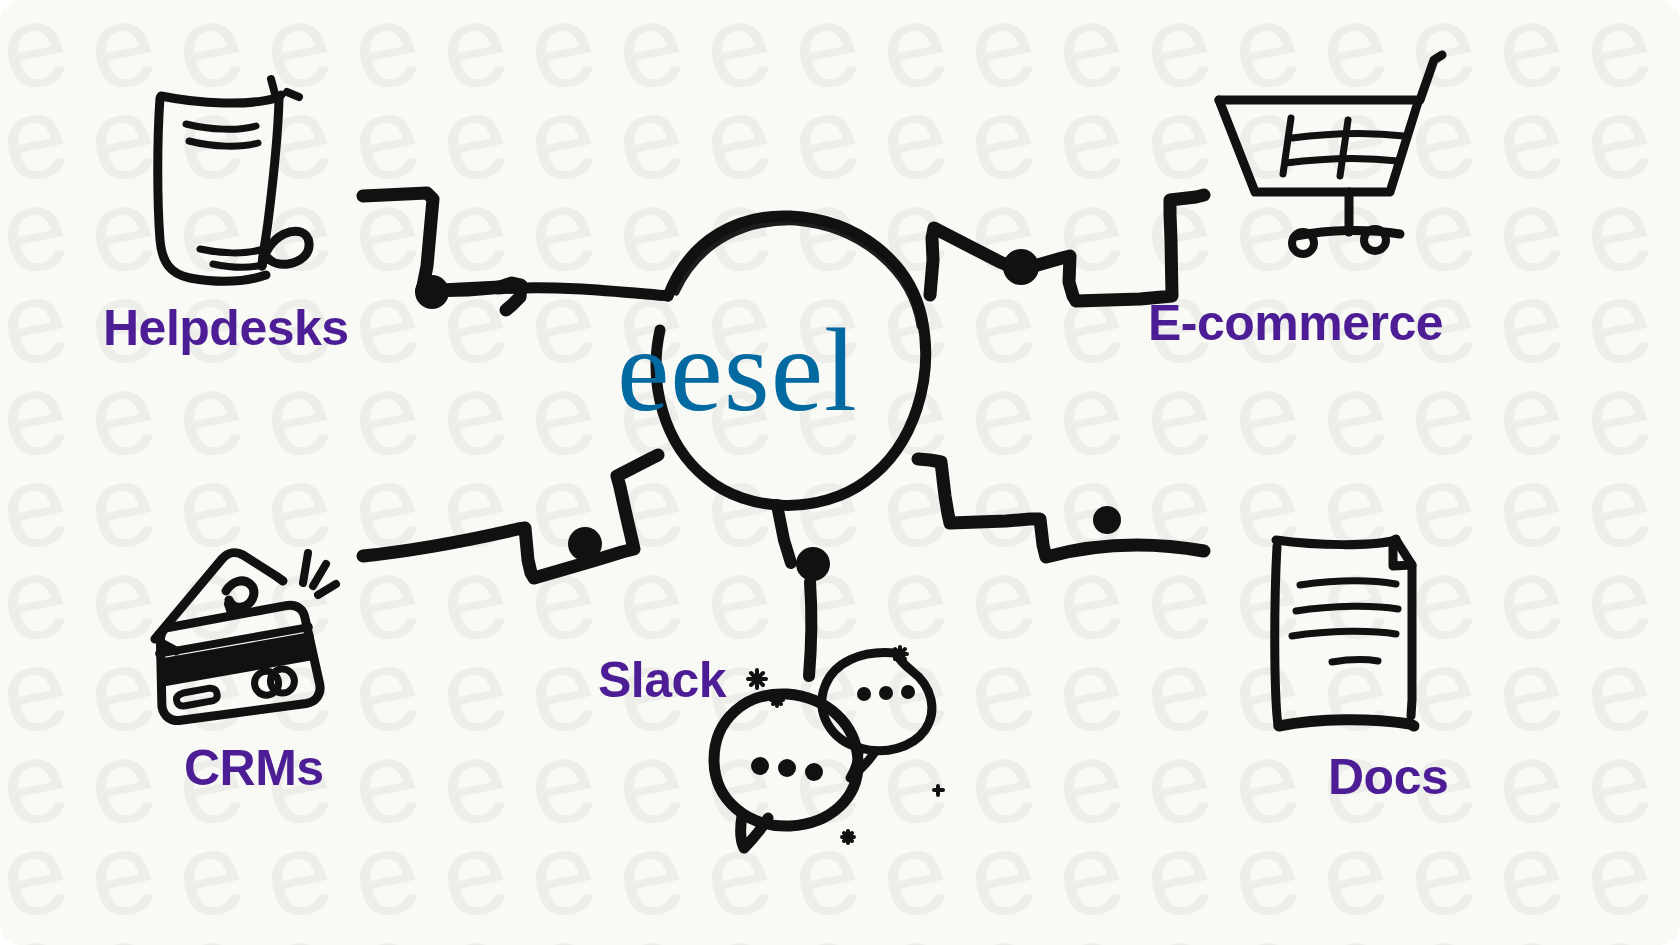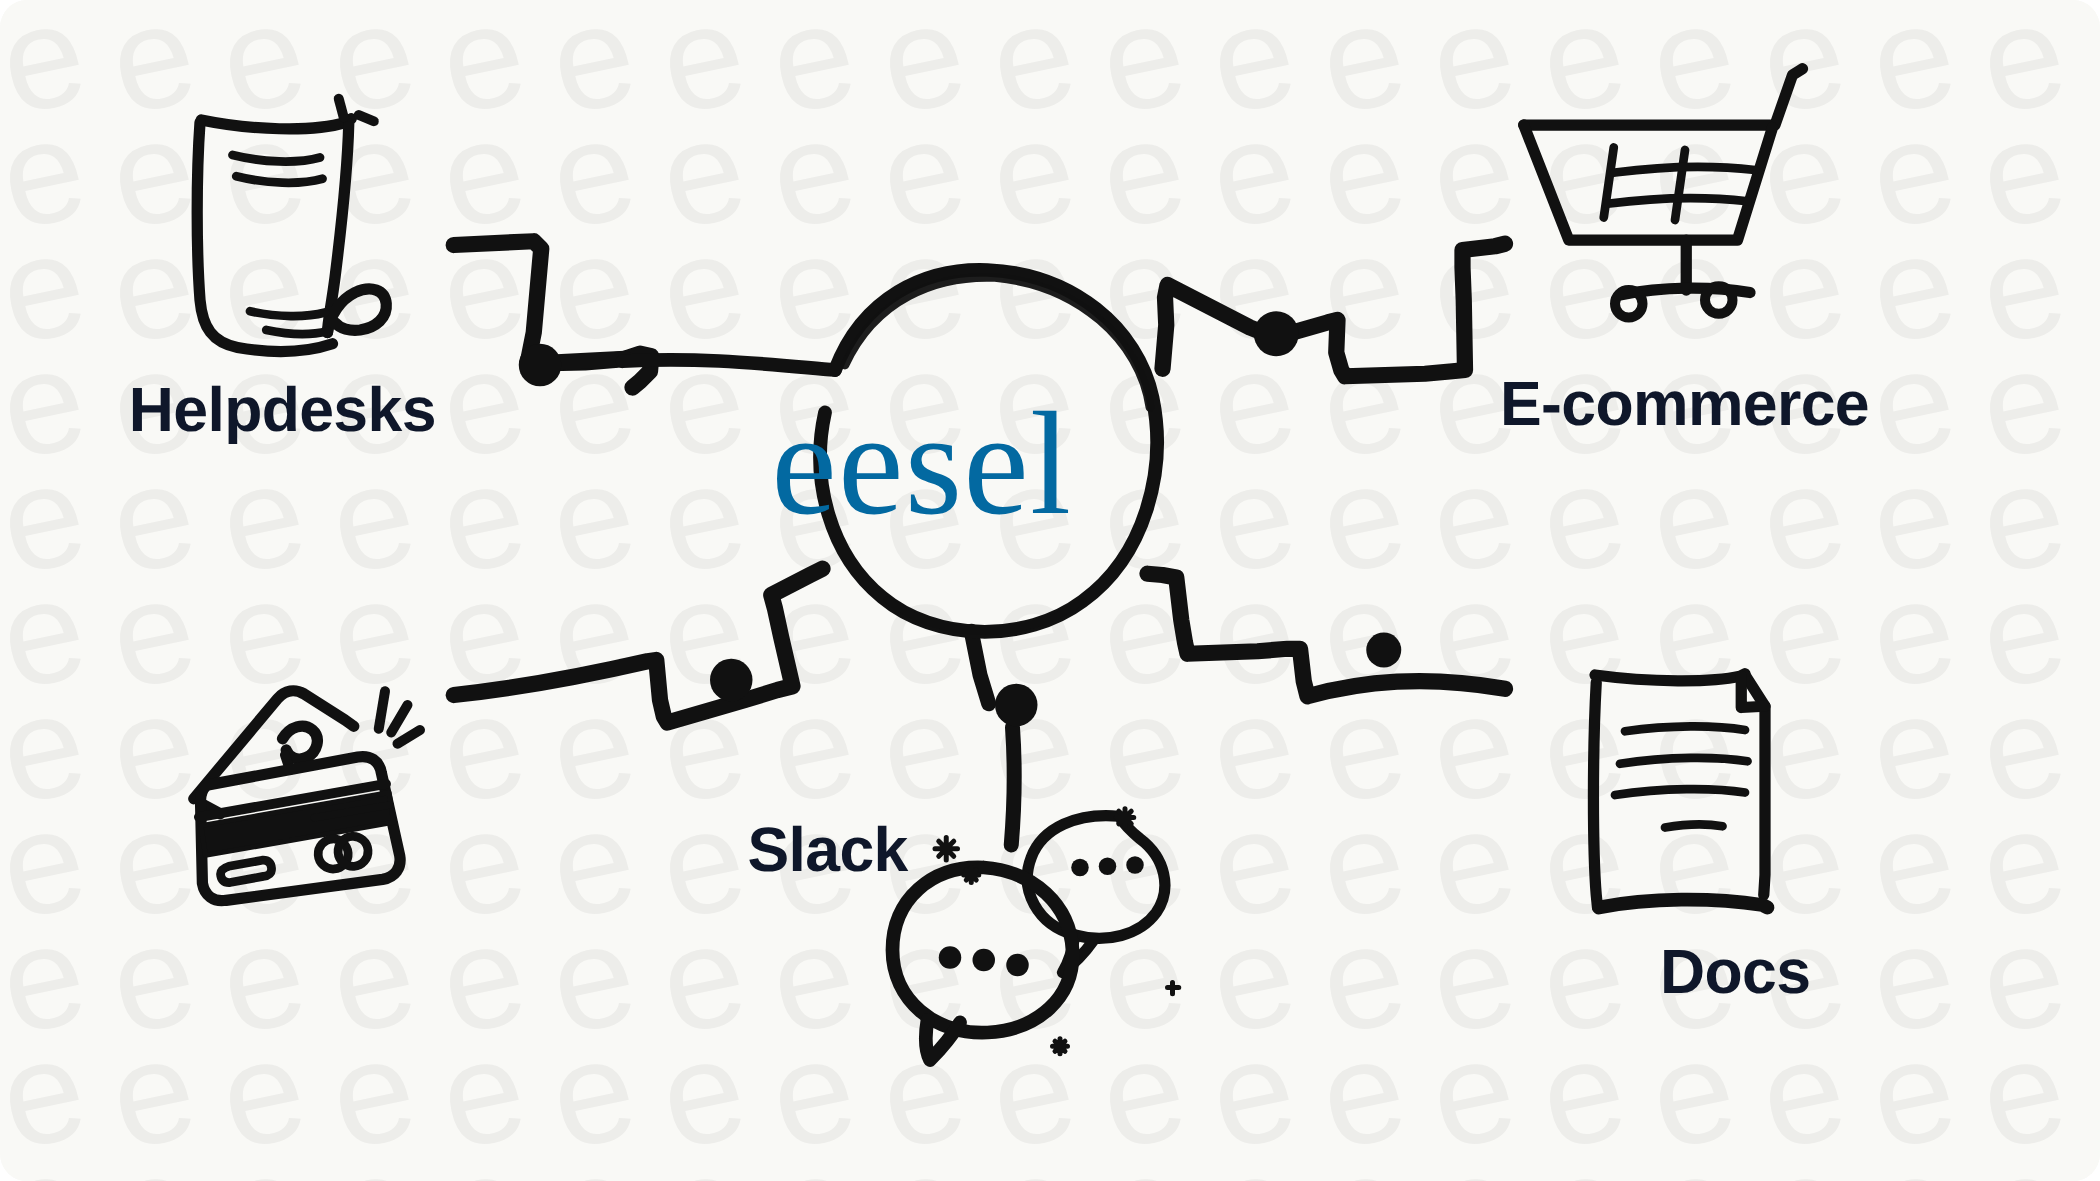--- a/index.html
+++ b/index.html
@@ -40,21 +40,21 @@
     width: 1680px;
     height: 945px;
   }
   .label {
     position: absolute;
     font-family: "Liberation Sans", sans-serif;
     font-weight: bold;
     font-size: 50px;
     line-height: 1;
     letter-spacing: -0.5px;
-    color: #0f172a;
+    color: #4c1d95;
     white-space: nowrap;
   }
   #logo-word {
     position: absolute;
     font-family: "Liberation Serif", serif;
     font-weight: normal;
     font-size: 118px;
     line-height: 1;
     color: #0369a1;
     white-space: nowrap;
@@ -258,21 +258,22 @@
         <circle cx="1107" cy="520" r="14"></circle>
         <circle cx="813" cy="564" r="17"></circle>
       </g>
 
     </svg>
 
     <div id="logo-word" style="left:617px; top:312px;">eesel</div>
 
     <div class="label" style="left:103px; top:303px;">Helpdesks</div>
 
-    <div class="label" style="left:1200px; top:298px;">E-commerce</div>
-
+    <div class="label" style="left:1148px; top:298px;">E-commerce</div>
+
+    <div class="label" style="left:184px; top:743px;">CRMs</div>
 
     <div class="label" style="left:598px; top:655px;text-align:right;">Slack</div>
 
     <div class="label" style="left:1328px; top:752px;">Docs</div>
 
   </div>
 </div>
 
 </body></html>

